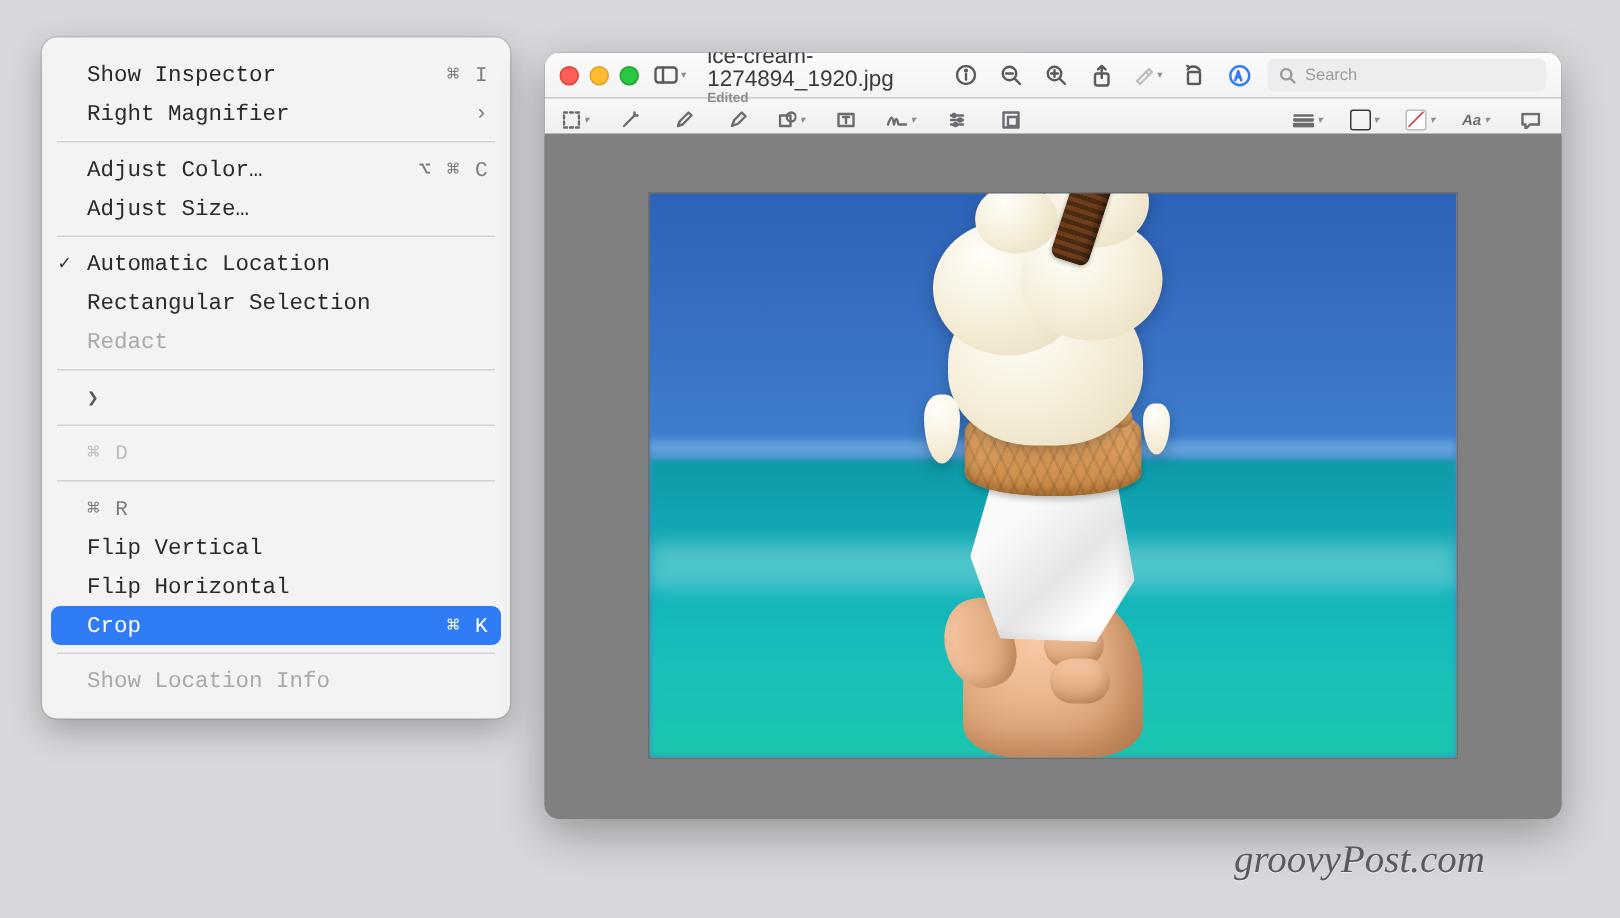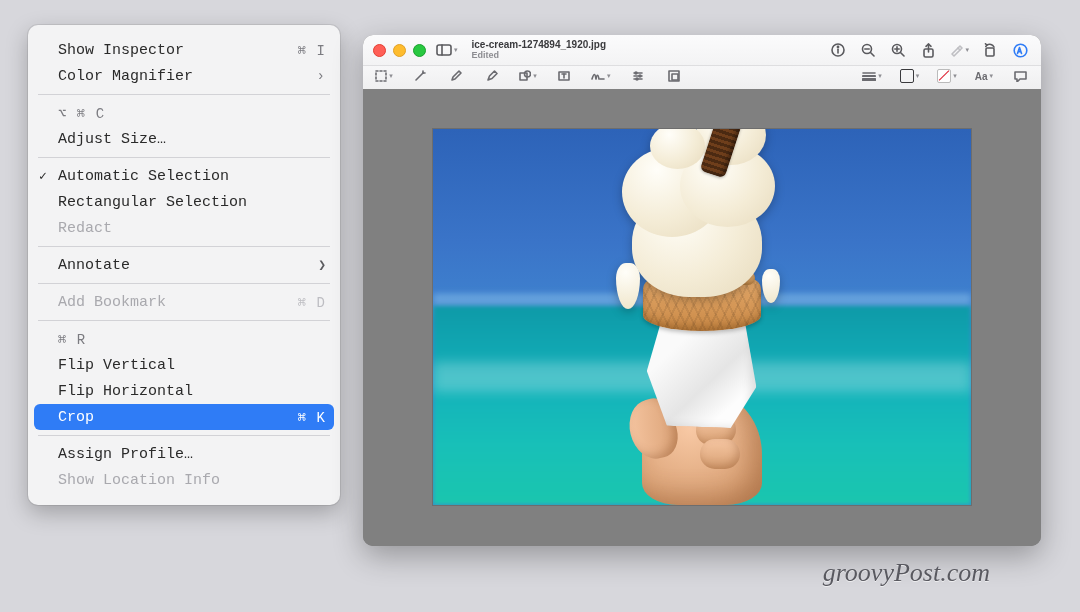--- a/index.html
+++ b/index.html
@@ -109,43 +109,44 @@
     padding: 0 2px;
   }
   .tb-group { display: flex; align-items: center; gap: 8px; }
   .tb-title {
     display: flex;
     flex-direction: column;
     line-height: 1.05;
     margin-left: 4px;
     flex: 1;
   }
-  .tb-title .fname { font-size: 10px; font-weight: 700; color: #3a3a3d; }
+  .tb-title .fname { font-size: 15px; font-weight: 400; color: #3a3a3d; }
   .tb-title .edited { font-size: 9px; color: #8d8d92; font-weight: bold; }
   .searchbox {
     display: flex;
     align-items: center;
     gap: 6px;
     background: #ededef;
     border-radius: 5px;
     padding: 2px 8px;
     height: 18px;
     width: 170px;
     color: #9b9ba0;
     font-size: 11px;
   }
 
   .secondbar {
     height: 24px;
     background: linear-gradient(#f7f7f8, #efeff0);
     border-bottom: 1px solid #dcdcdf;
     display: flex;
-    align-items: flex-start;
+    align-items: flex-end;
     padding: 0 10px;
     gap: 14px;
+    font-style: italic;
   }
   .secondbar .tb-btn { font-size: 11px; color: #6b6b70; }
   .mini-chev { font-size: 7px; margin-left: 2px; color: #8e8e93; }
 
   .canvas {
     position: absolute;
     top: 54px;
     left: 0;
     right: 0;
     bottom: 0;
@@ -308,75 +309,71 @@
 </head>
 <body>
 
 <div class="menu">
 
   <div class="menu-item">
     <span class="label">Show Inspector</span>
     <span class="shortcut">⌘ I</span>
   </div>
   <div class="menu-item">
-    <span class="label">Color Magnifier</span>
+    <span class="label">Right Magnifier</span>
     <span class="shortcut">›</span>
   </div>
   <div class="menu-sep"></div>
 
   <div class="menu-item">
+    <span class="label">Adjust Color…</span>
     <span class="shortcut">⌥ ⌘ C</span>
   </div>
   <div class="menu-item">
     <span class="label">Adjust Size…</span>
   </div>
   <div class="menu-sep"></div>
 
   <div class="menu-item">
     <span class="check">✓</span>
-    <span class="label">Automatic Selection</span>
+    <span class="label">Automatic Location</span>
   </div>
   <div class="menu-item">
     <span class="label">Rectangular Selection</span>
   </div>
   <div class="menu-item disabled">
     <span class="label">Redact</span>
   </div>
   <div class="menu-sep"></div>
 
   <div class="menu-item">
-    <span class="label">Annotate</span>
     <span class="chevron">❯</span>
   </div>
   <div class="menu-sep"></div>
 
   <div class="menu-item disabled">
-    <span class="label">Add Bookmark</span>
     <span class="shortcut">⌘ D</span>
   </div>
   <div class="menu-sep"></div>
 
   <div class="menu-item">
     <span class="shortcut">⌘ R</span>
   </div>
   <div class="menu-item">
     <span class="label">Flip Vertical</span>
   </div>
   <div class="menu-item">
     <span class="label">Flip Horizontal</span>
   </div>
   <div class="menu-item highlight">
     <span class="label">Crop</span>
     <span class="shortcut">⌘ K</span>
   </div>
   <div class="menu-sep"></div>
 
-  <div class="menu-item">
-    <span class="label">Assign Profile…</span>
-  </div>
   <div class="menu-item disabled">
     <span class="label">Show Location Info</span>
   </div>
 </div>
 
 <div class="preview-window">
 
   <div class="titlebar">
     <div class="traffic">
       <span class="tl-red"></span>
@@ -441,20 +438,27 @@
             <polyline points="2.5,0.8 4,2 2.8,3.4"></polyline>
           </svg>
         </span>
       <span class="tb-btn" style="color:#2f7cf6">
           <svg width="15" height="15" viewBox="0 0 15 15">
             <circle cx="7.5" cy="7.5" r="6.3"></circle>
             <path d="M4.5 10.5l2-6 2 6M5.2 8.6h2.6"></path>
           </svg>
         </span>
 
+      <div class="searchbox">
+        <svg width="11" height="11" viewBox="0 0 11 11">
+            <circle cx="4.5" cy="4.5" r="3.4"></circle>
+            <line x1="7.2" y1="7.2" x2="10" y2="10"></line>
+          </svg>
+        <span>Search</span>
+      </div>
     </div>
   </div>
 
   <div class="secondbar">
     <span class="tb-btn">
         <svg width="12" height="12" viewBox="0 0 12 12">
           <rect x="1" y="1" width="10" height="10" stroke-dasharray="2 2"></rect>
         </svg>
         <span class="mini-chev">▾</span>
       </span>

